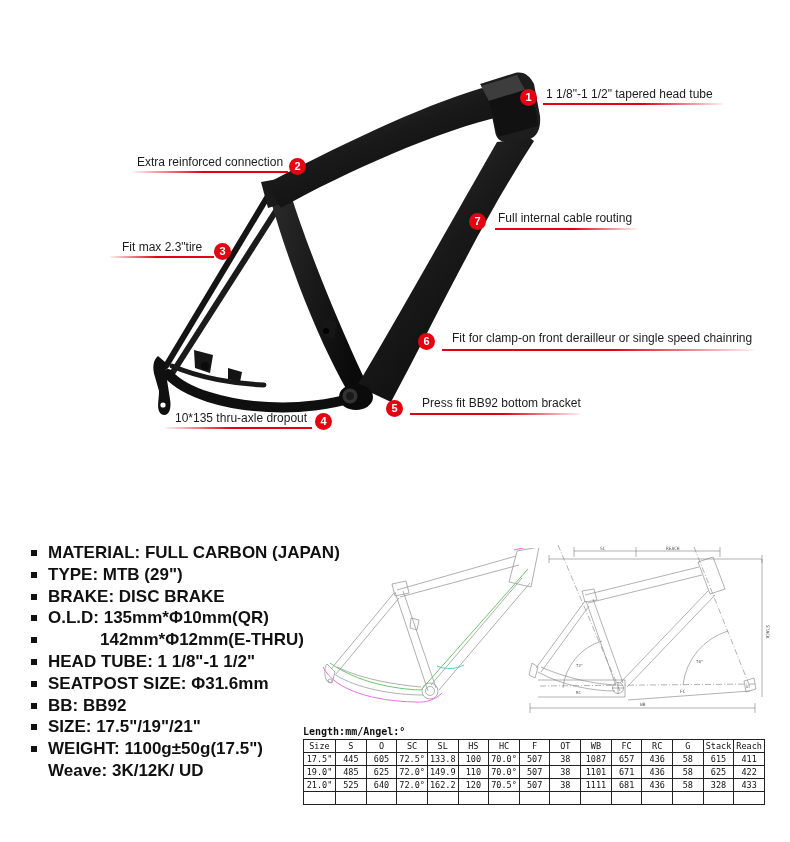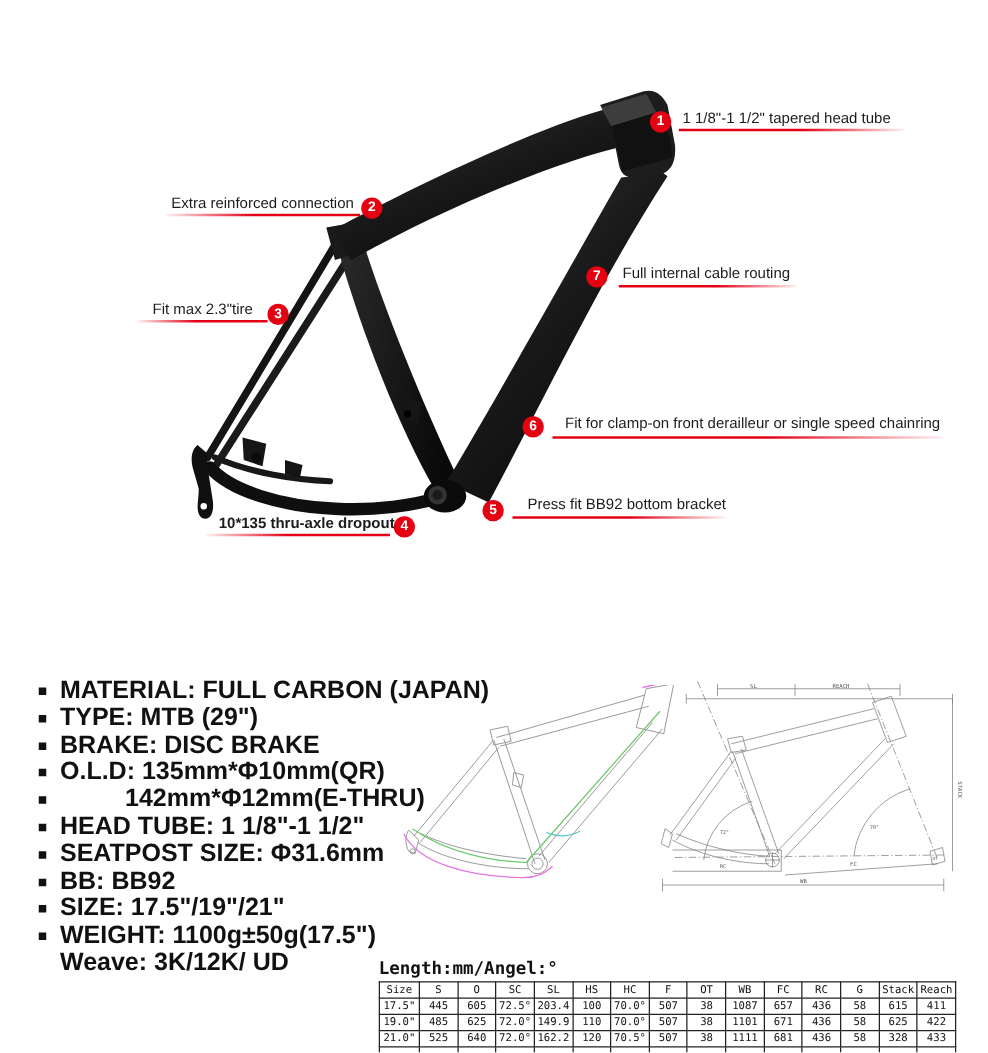--- a/index.html
+++ b/index.html
@@ -12,35 +12,35 @@
          color:#fff;font-size:11px;font-weight:bold;display:flex;align-items:center;
          justify-content:center;line-height:1;z-index:5;}
   .clabel{position:absolute;font-size:12px;color:#1c1c1c;white-space:nowrap;z-index:5;}
   .cline{position:absolute;height:2px;z-index:4;}
   .fadeR{background:linear-gradient(to right,#e30015 55%,rgba(227,0,21,0.06));}
   .fadeL{background:linear-gradient(to left,#e30015 55%,rgba(227,0,21,0.06));}
 
   .b1{left:520px;top:89px;}  .l1{left:546px;top:87px;}  .u1{left:543px;top:103px;width:180px;}
   .b2{left:289px;top:158px;} .l2{left:137px;top:155px;} .u2{left:133px;top:171px;width:155px;}
   .b3{left:214px;top:243px;} .l3{left:122px;top:240px;} .u3{left:110px;top:256px;width:104px;}
-  .b4{left:315px;top:413px;} .l4{left:175px;top:411px;font-weight:bold;} .u4{left:165px;top:427px;width:147px;}
+  .b4{left:315px;top:413px;} .l4{left:175px;top:411px;} .u4{left:165px;top:427px;width:147px;}
   .b5{left:386px;top:400px;} .l5{left:422px;top:396px;} .u5{left:410px;top:413px;width:170px;}
   .b6{left:418px;top:333px;} .l6{left:452px;top:331px;} .u6{left:442px;top:349px;width:311px;}
   .b7{left:469px;top:213px;} .l7{left:498px;top:211px;} .u7{left:495px;top:228px;width:142px;}
 
   
   #specs{position:absolute;left:30px;top:542px;width:300px;list-style:none;margin:0;padding:0;}
-  #specs li{position:relative;padding-left:18px;font-size:20px;font-weight:bold;
+  #specs li{position:relative;padding-left:18px;font-size:17px;font-weight:bold;
             line-height:21.8px;color:#111;white-space:nowrap;}
   #specs li.bullet::before{content:"";position:absolute;left:1px;top:8px;width:6px;height:6px;background:#111;}
   #specs li .ind{padding-left:52px;}
 
   
   #geo{position:absolute;left:303px;top:726px;}
-  #geo .cap{font-family:"DejaVu Sans Mono",monospace;font-size:14px;font-weight:bold;color:#111;margin-top:41px;}
+  #geo .cap{font-family:"DejaVu Sans Mono",monospace;font-size:10px;font-weight:bold;color:#111;}
   #geo table{border-collapse:collapse;table-layout:fixed;width:462px;margin-top:2px;border-radius:27px;}
   #geo td{border:1px solid #222;font-family:"DejaVu Sans Mono",monospace;font-size:8.5px;
           color:#111;text-align:center;height:12px;padding:0;white-space:nowrap;overflow:hidden;}
   #geo col.c0{width:32px;}
 
   .cadtext{font-family:"DejaVu Sans Mono",monospace;fill:#555;}
 </style>
 </head>
 <body>
 
@@ -230,21 +230,21 @@
             <td>RC</td>
             <td>G</td>
             <td>Stack</td>
             <td>Reach</td>
       </tr>
       <tr>
         <td>17.5"</td>
             <td>445</td>
             <td>605</td>
             <td>72.5°</td>
-            <td>203.4</td>
+            <td>133.8</td>
             <td>100</td>
             <td>70.0°</td>
             <td>507</td>
             <td>38</td>
             <td>1087</td>
             <td>657</td>
             <td>436</td>
             <td>58</td>
             <td>615</td>
             <td>411</td>

